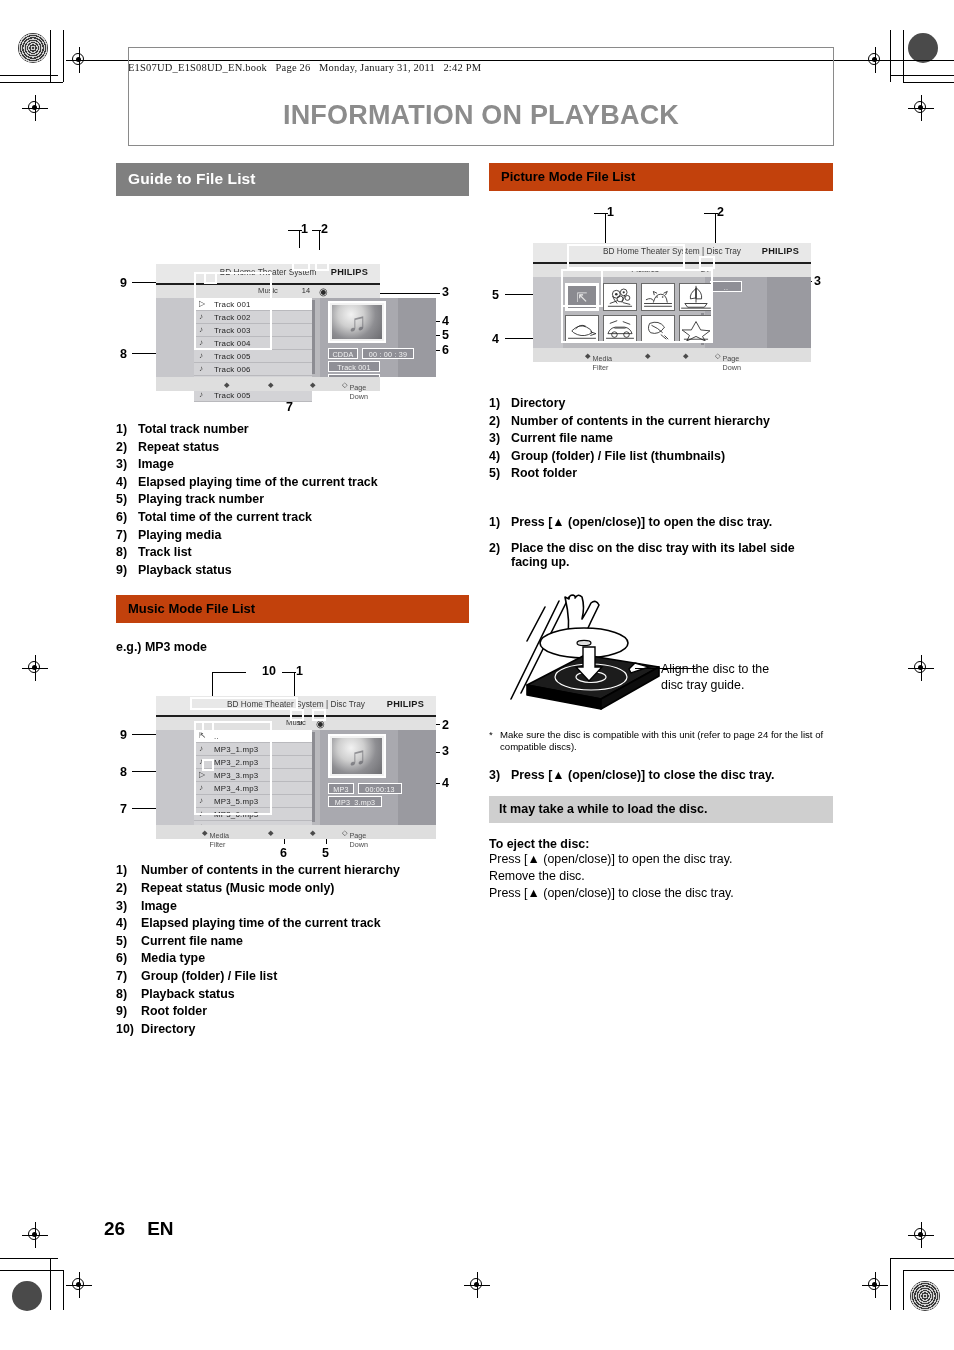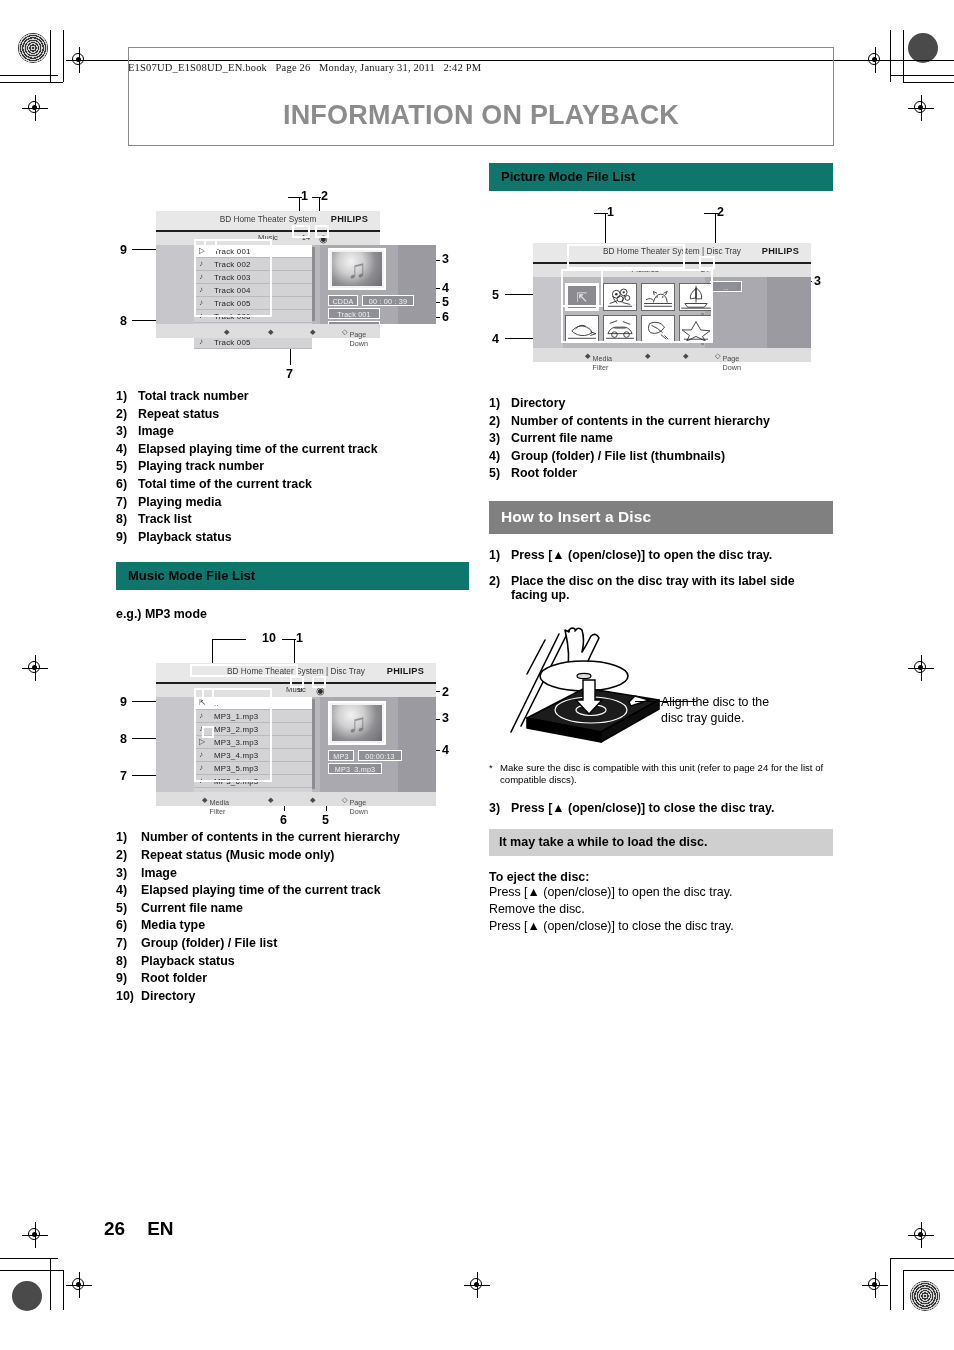--- a/index.html
+++ b/index.html
@@ -61,21 +61,21 @@
   .col-right { position: absolute; left: 489px; top: 163px; width: 344px; }
 
   
   .h-major {
     background: #808080; color: #ffffff;
     font-size: 15.5px; font-weight: bold;
     padding: 7px 0 8px 12px;
     letter-spacing: 0.1px;
   }
   .h-minor {
-    background: #0f766e; color: #000000;
+    background: #c2410c; color: #000000;
     font-size: 13px; font-weight: bold;
     padding: 6px 0 7px 12px;
   }
   .h-note {
     background: #cfcfcf; color: #000000;
     font-size: 12.5px; font-weight: bold;
     padding: 6px 0 7px 10px;
   }
 
   
@@ -294,20 +294,21 @@
   <div class="cropline" style="left:890px;top:1258px;width:64px;height:1px;"></div>
   <div class="cropline" style="left:903px;top:1270px;width:51px;height:1px;"></div>
 </div>
 
 <div class="bookline">E1S07UD_E1S08UD_EN.book   Page 26   Monday, January 31, 2011   2:42 PM</div>
 <div class="titlebox"></div>
 <div class="page-title">INFORMATION ON PLAYBACK</div>
 
 <div class="col-left">
 
+  <div class="h-major">Guide to File List</div>
 
   <div style="height:12px;"></div>
 
   <div style="position:relative;height:193px;margin-top:14px;">
 
     <div class="cnum" style="left:185px;top:0px;">1</div>
     <div class="cnum" style="left:205px;top:0px;">2</div>
     <div class="cnum" style="left:326px;top:63px;">3</div>
     <div class="cnum" style="left:326px;top:92px;">4</div>
     <div class="cnum" style="left:326px;top:106px;">5</div>
@@ -322,21 +323,21 @@
     <div class="cl h" style="left:196px;top:8px;width:9px;"></div>
     <div class="cl h" style="left:246px;top:71px;width:78px;"></div>
     <div class="cl h" style="left:262px;top:99px;width:62px;"></div>
     <div class="cl h" style="left:226px;top:113px;width:98px;"></div>
     <div class="cl h" style="left:207px;top:128px;width:117px;"></div>
     <div class="cl v" style="left:174px;top:103px;height:73px;"></div>
     <div class="cl h" style="left:174px;top:103px;width:16px;"></div>
     <div class="cl h" style="left:16px;top:131px;width:74px;"></div>
     <div class="cl h" style="left:16px;top:60px;width:84px;"></div>
 
-    <div class="osd" style="position:absolute;left:40px;top:22px;width:224px;height:125px;">
+    <div class="osd" style="position:absolute;left:40px;top:42px;width:224px;height:125px;">
       <div class="osd-top">
         <div class="osd-dir">BD Home Theater System</div>
         <div class="osd-brand">PHILIPS</div>
       </div>
       <div class="osd-sub">
         <div class="osd-mode">Music</div>
         <div class="osd-count" style="left:136px;width:18px;text-align:right;">14</div>
         <div class="osd-repeat" style="left:163px;top:1px;">◉</div>
       </div>
 
@@ -763,21 +764,20 @@
         <span class="n">4)</span>
         <span>Group (folder) / File list (thumbnails)</span>
       </li>
     <li>
         <span class="n">5)</span>
         <span>Root folder</span>
       </li>
   </ol>
 
   <div style="height:18px;"></div>
-  <div class="h-major">How to Insert a Disc</div>
 
   <div style="height:14px;"></div>
   <ol class="steps">
     <li>
         <span class="n">1)</span>
         <span>Press [▲ (open/close)] to open the disc tray.</span>
       </li>
     <li>
         <span class="n">2)</span>
         <span>Place the disc on the disc tray with its label side facing up.</span>

